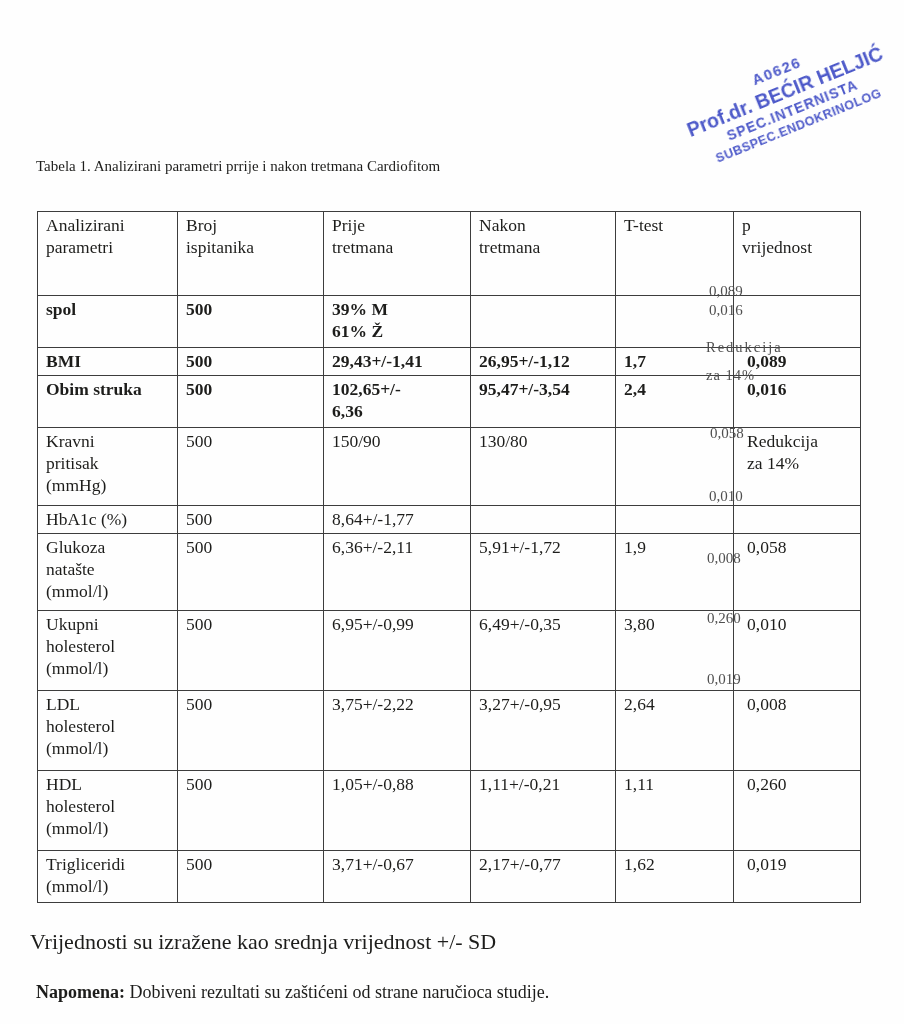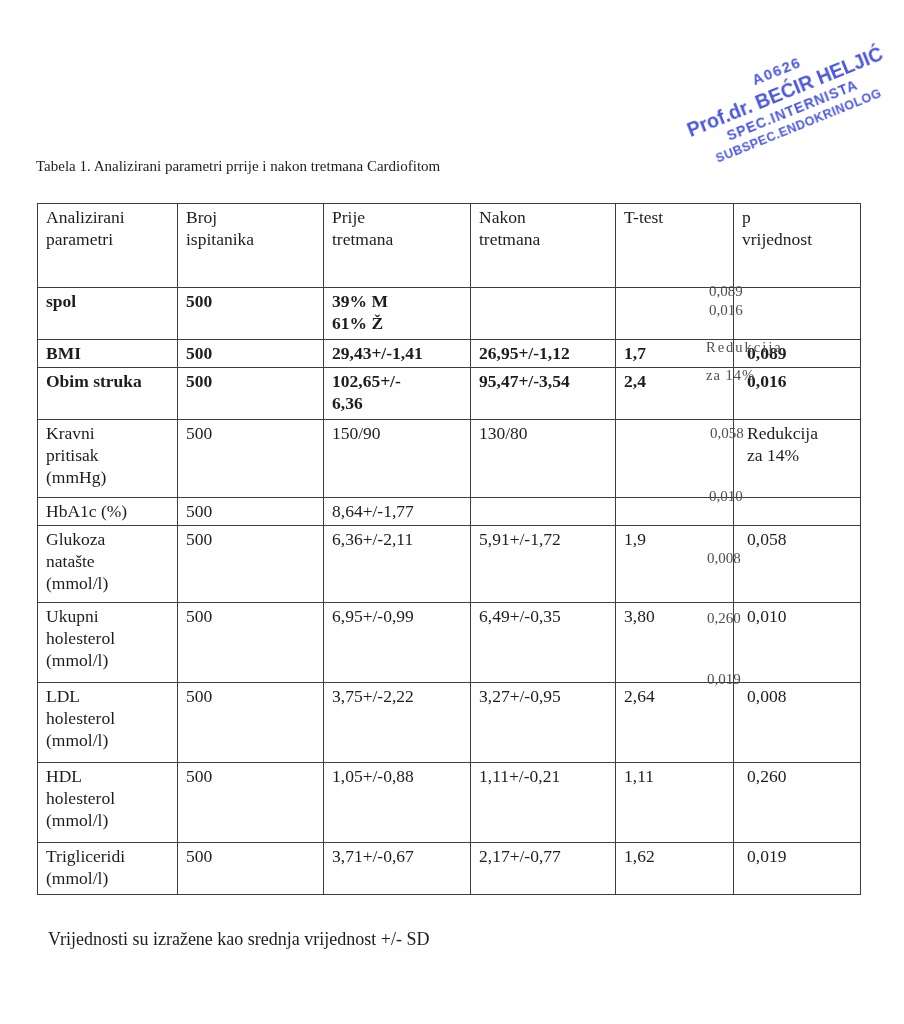--- a/index.html
+++ b/index.html
@@ -40,21 +40,21 @@
     position: absolute;
     left: 36px;
     top: 158px;
     font-size: 15px;
   }
 
   
   table.params {
     position: absolute;
     left: 37px;
-    top: 203px;
+    top: 211px;
     border-collapse: collapse;
     table-layout: fixed;
   }
   table.params col.c0 { width: 140px; }
   table.params col.c1 { width: 146px; }
   table.params col.c2 { width: 147px; }
   table.params col.c3 { width: 145px; }
   table.params col.c4 { width: 118px; }
   table.params col.c5 { width: 127px; }
   table.params th, table.params td {
@@ -86,23 +86,23 @@
   .g3 { left: 706px; top: 368px; font-size: 14.5px; letter-spacing: 1px; }
   .g4 { left: 710px; top: 426px; }
   .g5 { left: 709px; top: 489px; }
   .g6 { left: 707px; top: 551px; }
   .g7 { left: 707px; top: 611px; }
   .g8 { left: 707px; top: 672px; }
 
   
   .note-values {
     position: absolute;
-    left: 48px;
+    left: 30px;
     top: 929px;
-    font-size: 18px;
+    font-size: 22px;
   }
   .note-napomena {
     position: absolute;
     left: 36px;
     top: 982px;
     font-size: 18px;
   }
   .bold { font-weight: bold; }
 </style>
 </head>
@@ -245,14 +245,18 @@
   <div class="ghost g1">0,016</div>
   <div class="ghost g2">Redukcija</div>
   <div class="ghost g3">za 14%</div>
   <div class="ghost g4">0,058</div>
   <div class="ghost g5">0,010</div>
   <div class="ghost g6">0,008</div>
   <div class="ghost g7">0,260</div>
   <div class="ghost g8">0,019</div>
 
   <div class="note-values">Vrijednosti su izražene kao srednja vrijednost +/- SD</div>
+  <div class="note-napomena">
+    <span class="bold">Napomena:</span>
+    <span>Dobiveni rezultati su zaštićeni od strane naručioca studije.</span>
+  </div>
 
 </div>
 
 </body></html>

